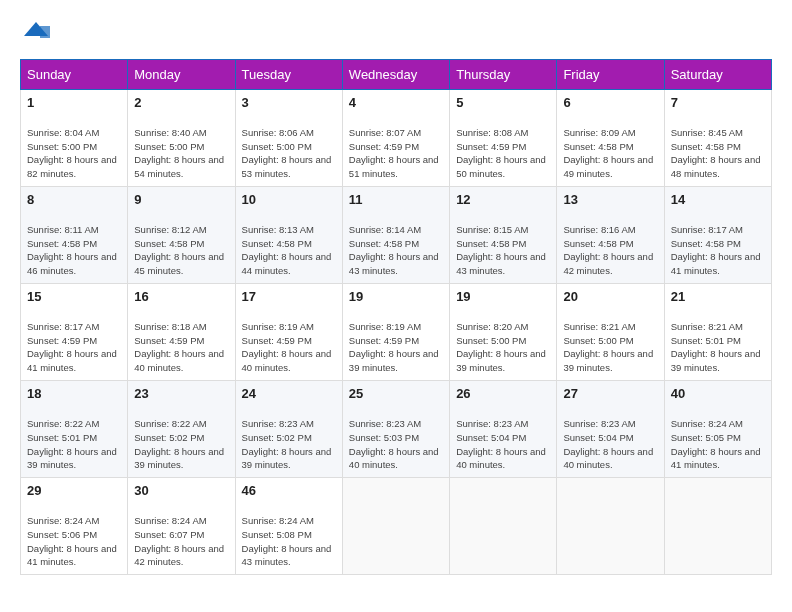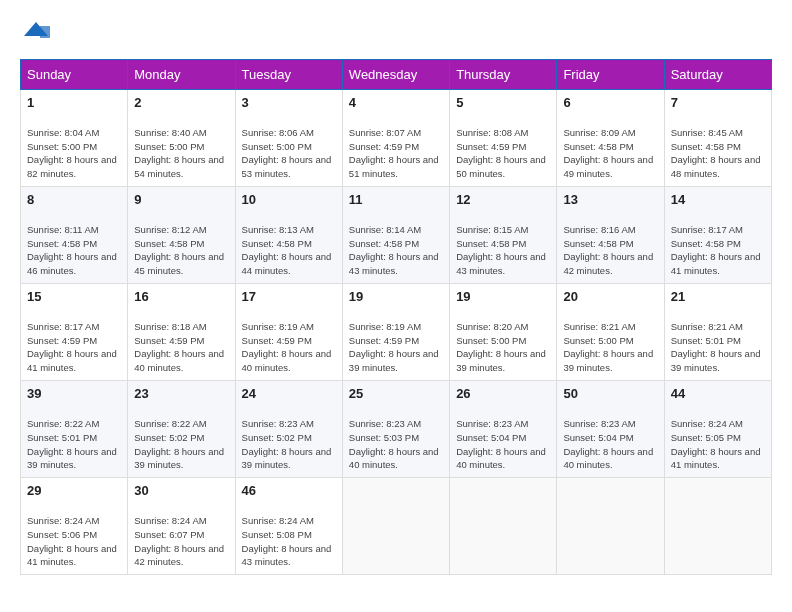--- a/index.html
+++ b/index.html
@@ -307,21 +307,21 @@
         <span class="day-num">21</span>
         <div class="day-info">
           <span>Sunrise: 8:21 AM</span><br>
           <span>Sunset: 5:01 PM</span><br>
           <span>Daylight: 8 hours and 39 minutes.</span>
         </div>
       </td>
         </tr>
         <tr>
           <td>
-        <span class="day-num">39</span>
+        <span class="day-num">18</span>
         <div class="day-info">
           <span>Sunrise: 8:22 AM</span><br>
           <span>Sunset: 5:01 PM</span><br>
           <span>Daylight: 8 hours and 39 minutes.</span>
         </div>
       </td>
           <td>
         <span class="day-num">23</span>
         <div class="day-info">
           <span>Sunrise: 8:22 AM</span><br>
@@ -347,29 +347,29 @@
       </td>
           <td>
         <span class="day-num">26</span>
         <div class="day-info">
           <span>Sunrise: 8:23 AM</span><br>
           <span>Sunset: 5:04 PM</span><br>
           <span>Daylight: 8 hours and 40 minutes.</span>
         </div>
       </td>
           <td>
-        <span class="day-num">50</span>
+        <span class="day-num">27</span>
         <div class="day-info">
           <span>Sunrise: 8:23 AM</span><br>
           <span>Sunset: 5:04 PM</span><br>
           <span>Daylight: 8 hours and 40 minutes.</span>
         </div>
       </td>
           <td>
-        <span class="day-num">44</span>
+        <span class="day-num">40</span>
         <div class="day-info">
           <span>Sunrise: 8:24 AM</span><br>
           <span>Sunset: 5:05 PM</span><br>
           <span>Daylight: 8 hours and 41 minutes.</span>
         </div>
       </td>
         </tr>
         <tr>
           <td>
         <span class="day-num">29</span>

